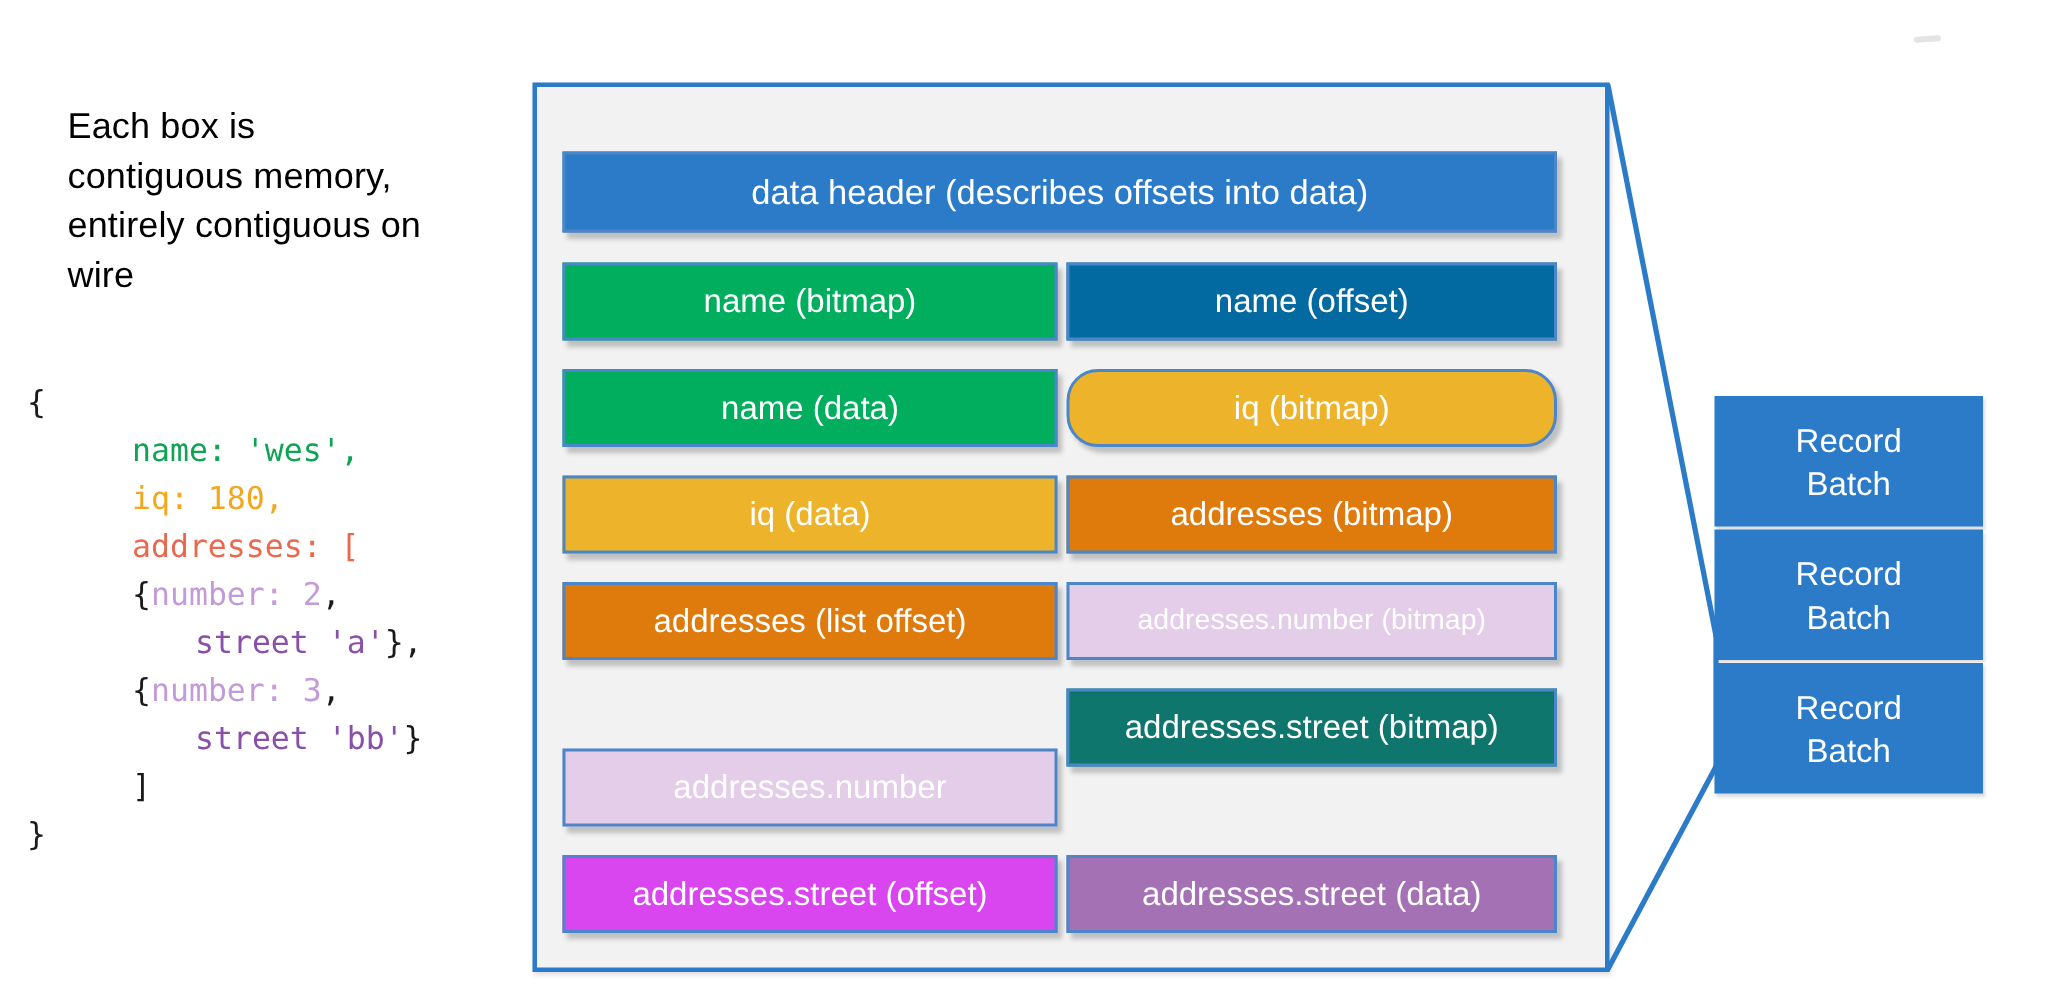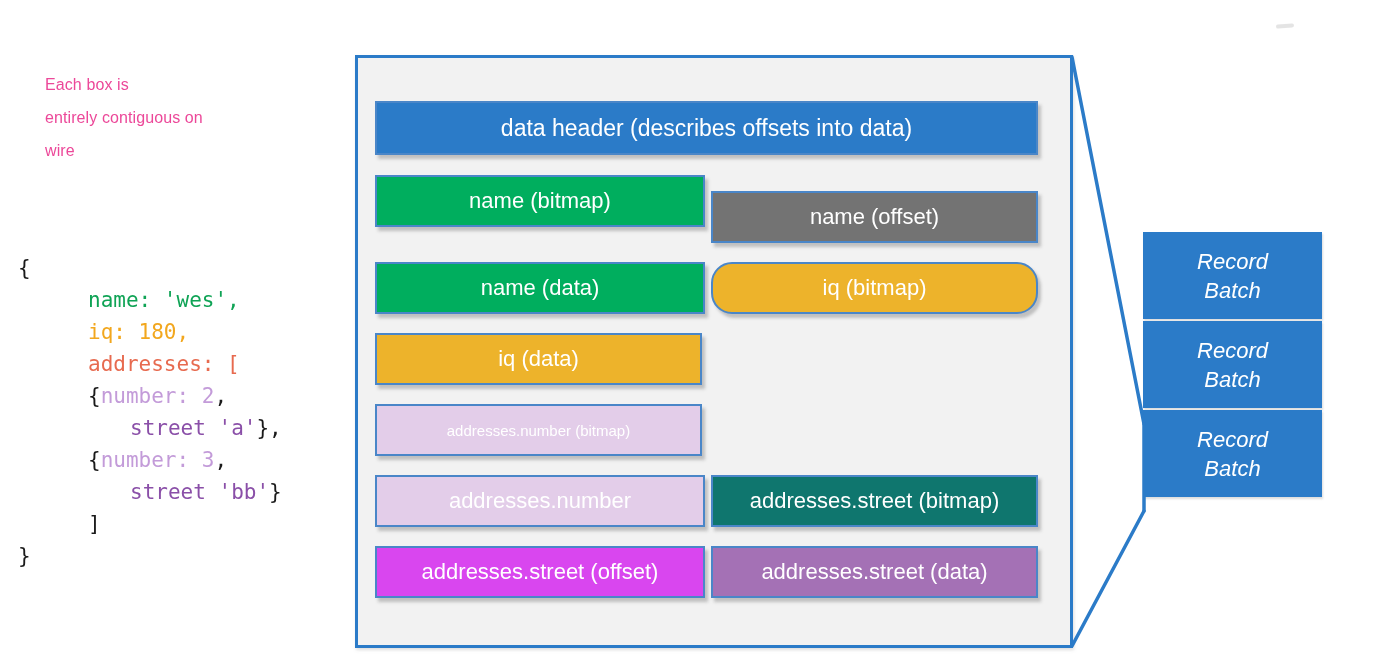--- a/index.html
+++ b/index.html
@@ -11,23 +11,23 @@
     background: #ffffff;
     overflow: hidden;
     font-family: "Liberation Sans", sans-serif;
   }
 
   
   .note {
     position: absolute;
     left: 45px;
     top: 68px;
-    font-size: 16px;
+    font-size: 24px;
     line-height: 33px;
-    color: #ec4899;
+    color: #000000;
     letter-spacing: 0.1px;
   }
 
   
   .code {
     position: absolute;
     left: 18px;
     top: 252px;
     font-family: "DejaVu Sans Mono", "Liberation Mono", monospace;
     font-size: 21px;
@@ -68,29 +68,28 @@
     align-items: center;
     justify-content: center;
     color: #ffffff;
     font-size: 22px;
     border: 2px solid var(--box_border, #4a86c8);
     box-shadow: 3px 4px 3px rgba(130,130,130,0.45);
     white-space: nowrap;
   }
   .mem-row .mem-box:last-child { width: 327px; }
   .mem-box.span2 { width: 663px !important; height: 54px; font-size: 23px; }
-  .mem-box.small { font-size: 15px; }
+  .mem-box.small { font-size: 19px; }
 
   
   .rb-stack {
     position: absolute;
     left: 1143px;
-    top: 232px;
+    top: 264px;
     width: 184px;
-    font-style: italic;
   }
   .rb-box {
     width: 179px;
     height: 87px;
     margin-bottom: 2px;
     background: var(--blue, #2b7bc8);
     color: #ffffff;
     font-size: 22px;
     line-height: 29px;
     display: flex;
@@ -127,47 +126,50 @@
     transform: rotate(-4deg);
   }
 </style>
 </head>
 <body>
 
 <div class="canvas">
 
   <div class="note">
     <div>Each box is</div>
+    <div>contiguous memory,</div>
     <div>entirely contiguous on</div>
     <div>wire</div>
   </div>
 
   <div class="code"><div class="code-line indent-0"><span style="color: rgb(26, 26, 26);">{</span></div><div class="code-line indent-1"><span style="color: rgb(15, 163, 85);">name: 'wes',</span></div><div class="code-line indent-1"><span style="color: rgb(242, 167, 30);">iq: 180,</span></div><div class="code-line indent-1"><span style="color: rgb(231, 106, 79);">addresses: [</span></div><div class="code-line indent-1"><span style="color: rgb(26, 26, 26);">{</span><span style="color: rgb(195, 155, 217);">number: 2</span><span style="color: rgb(26, 26, 26);">,</span></div><div class="code-line indent-2"><span style="color: rgb(138, 79, 168);">street 'a'</span><span style="color: rgb(26, 26, 26);">},</span></div><div class="code-line indent-1"><span style="color: rgb(26, 26, 26);">{</span><span style="color: rgb(195, 155, 217);">number: 3</span><span style="color: rgb(26, 26, 26);">,</span></div><div class="code-line indent-2"><span style="color: rgb(138, 79, 168);">street 'bb'</span><span style="color: rgb(26, 26, 26);">}</span></div><div class="code-line indent-1"><span style="color: rgb(26, 26, 26);">]</span></div><div class="code-line indent-0"><span style="color: rgb(26, 26, 26);">}</span></div></div>
 
   <div class="panel">
     <div class="mem-grid">
         <div class="mem-row">
           <div class="mem-box span2" style="background-color: rgb(43, 123, 200);">data header (describes offsets into data)</div>
         </div>
         <div class="mem-row">
           <div class="mem-box" style="background-color: rgb(0, 174, 94);">name (bitmap)</div>
-          <div class="mem-box" style="background-color: #737373; margin-top: 16px;">name (offset)</div>
+          <div class="mem-box" style="background-color: #0369a1;">name (offset)</div>
         </div>
         <div class="mem-row">
           <div class="mem-box" style="background-color: rgb(0, 174, 94);">name (data)</div>
           <div class="mem-box" style="background-color: rgb(237, 179, 43); border-radius: 21px;">iq (bitmap)</div>
         </div>
         <div class="mem-row">
           <div class="mem-box" style="background-color: rgb(237, 179, 43); text-align: right;">iq (data)</div>
+          <div class="mem-box" style="background-color: rgb(222, 123, 12);">addresses (bitmap)</div>
         </div>
         <div class="mem-row">
+          <div class="mem-box" style="background-color: rgb(222, 123, 12);">addresses (list offset)</div>
           <div class="mem-box small" style="background-color: rgb(227, 205, 233);">addresses.number (bitmap)</div>
         </div>
         <div class="mem-row">
-          <div class="mem-box" style="background-color: rgb(227, 205, 233);">addresses.number</div>
+          <div class="mem-box" style="background-color: rgb(227, 205, 233); margin-top: 40px;">addresses.number</div>
           <div class="mem-box" style="background-color: #0f766e;">addresses.street (bitmap)</div>
         </div>
         <div class="mem-row">
           <div class="mem-box" style="background-color: #d946ef;">addresses.street (offset)</div>
           <div class="mem-box" style="background-color: rgb(164, 113, 181);">addresses.street (data)</div>
         </div>
       </div>
   </div>
 
   <div class="rb-stack">

